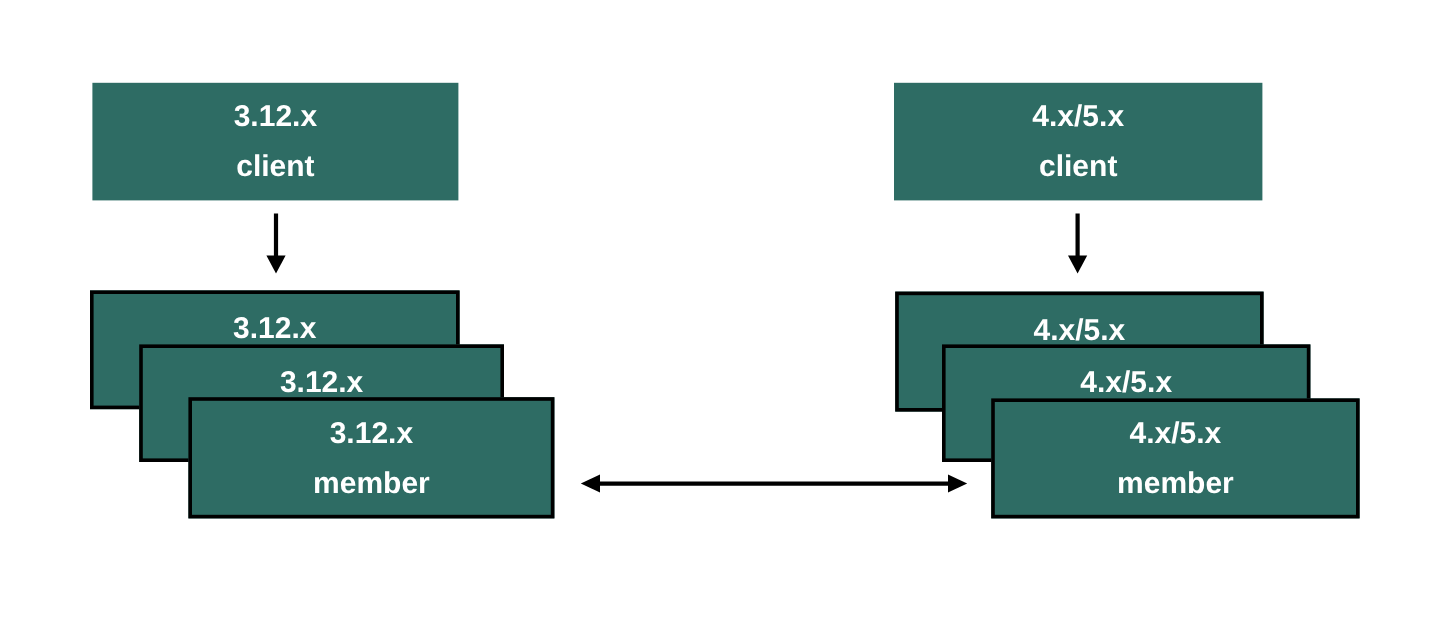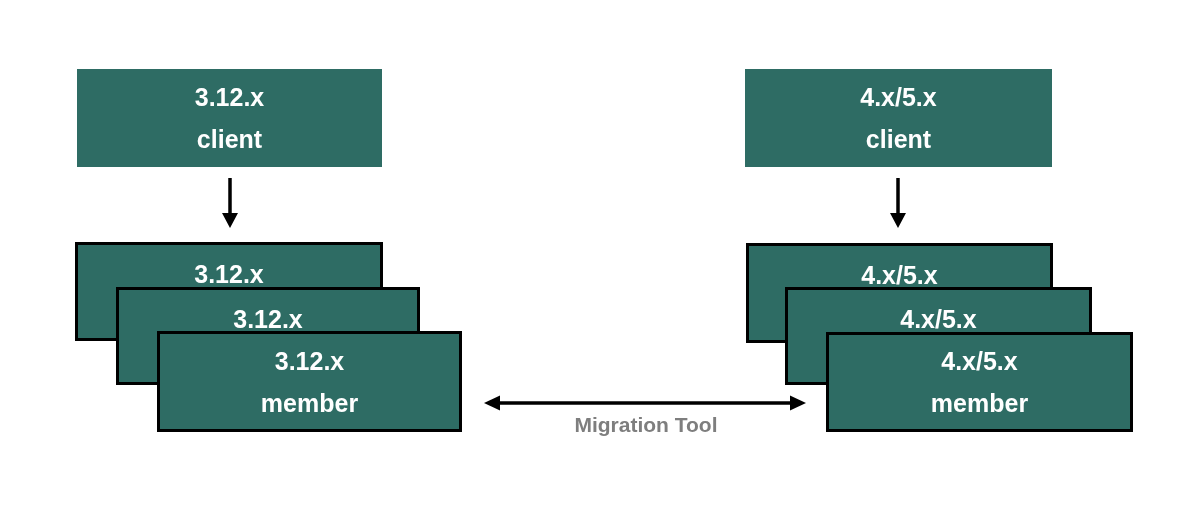--- a/index.html
+++ b/index.html
@@ -117,15 +117,14 @@
     <div>4.x/5.x</div>
     <div>member</div>
   </div>
 
   <svg class="arrow-svg h-double-arrow" width="324" height="22" viewBox="0 0 324 22">
     <line x1="15" y1="11" x2="309" y2="11" stroke-width="3.5" stroke="#000000"></line>
     <polygon points="1,11 17,3.5 17,18.5" fill="#000000"></polygon>
     <polygon points="323,11 307,3.5 307,18.5" fill="#000000"></polygon>
   </svg>
 
-  <div class="caption">Migration Tool</div>
 
 </div>
 
 </body></html>

